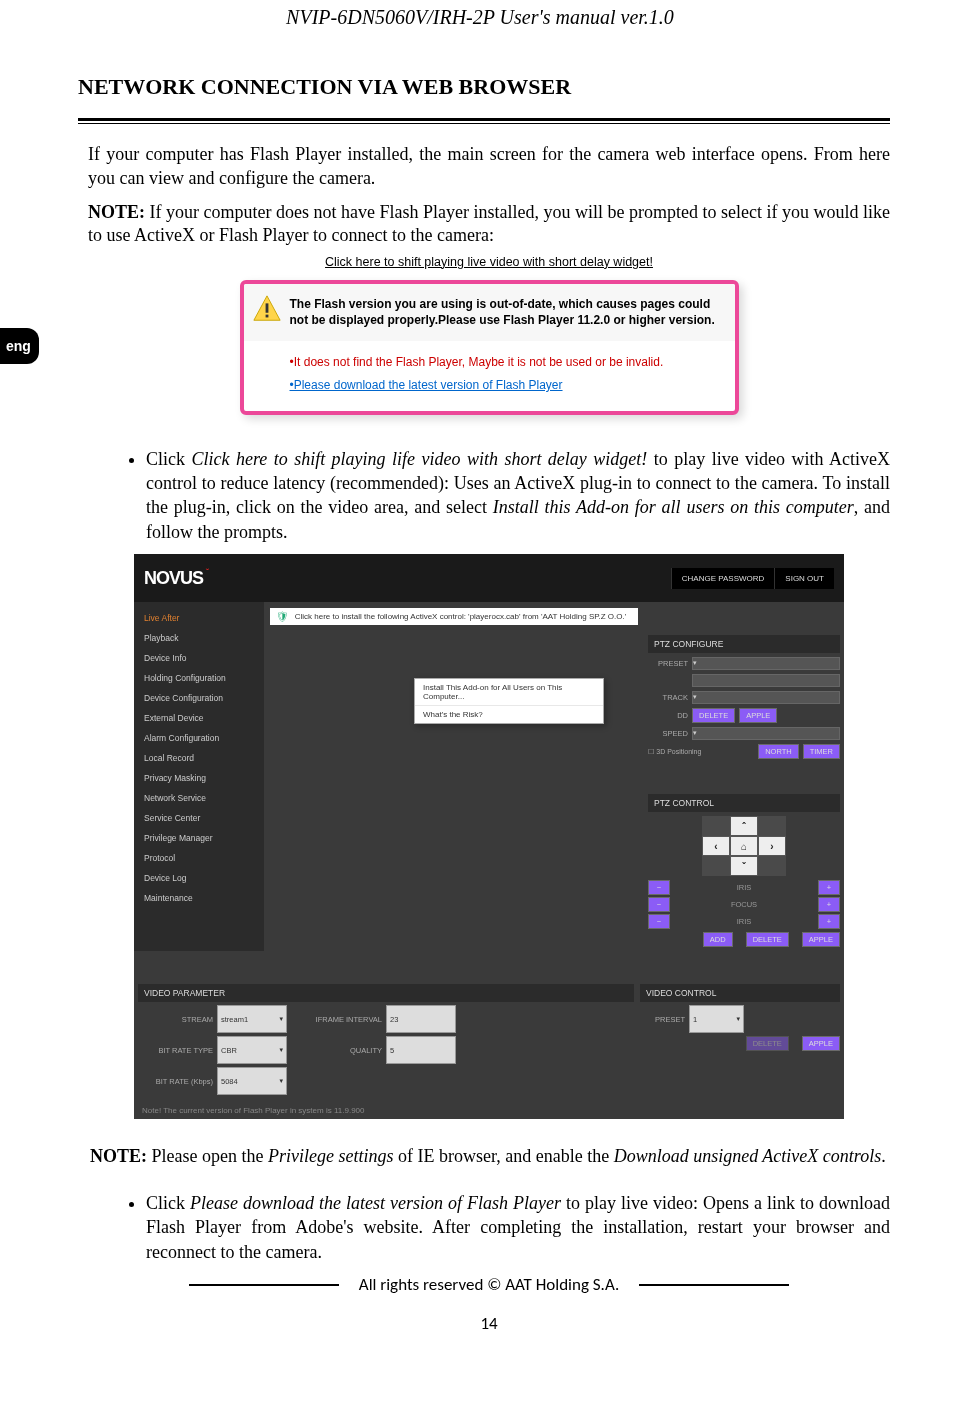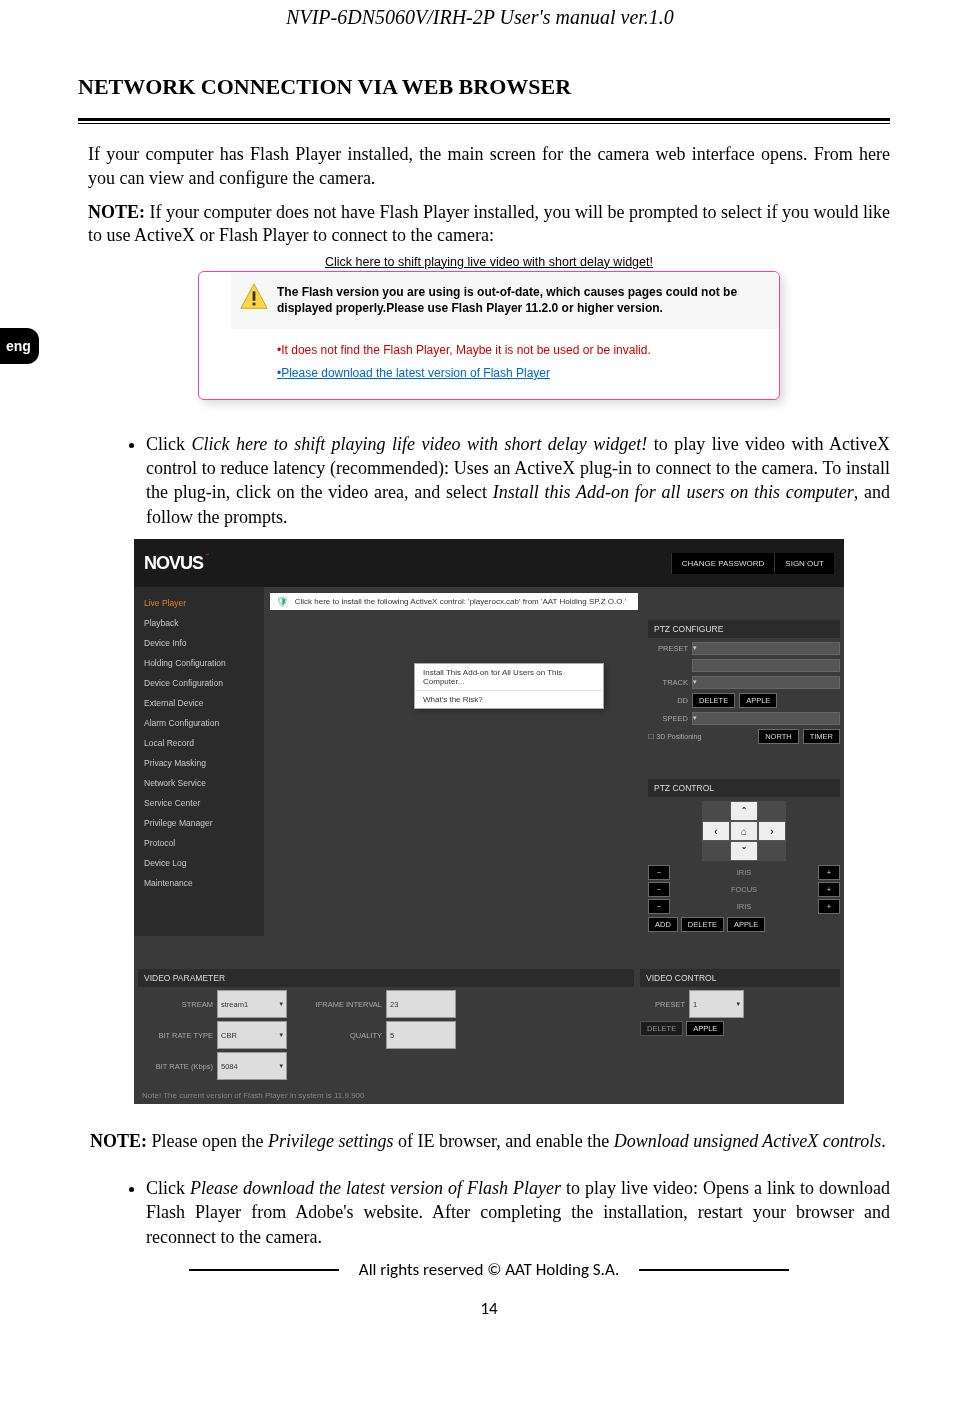--- a/index.html
+++ b/index.html
@@ -45,34 +45,33 @@
     border-radius: 0 12px 12px 0;
     padding: 10px 8px 10px 6px;
     font-family: Arial, sans-serif;
     font-size: 14px; font-weight: bold;
   }
   .shift-link {
     text-align: center;
     font-family: Arial, sans-serif;
     font-size: 12.5px;
     text-decoration: underline;
-    margin: 8px 0 2px;
+    margin: 8px 0 11px;
   }
   
   .flash-box {
-    width: 582px;
+    width: 499px;
     margin: 0 auto 32px;
-    border: 1px solid #ec4899;
+    border: 4px solid #ec4899;
     border-radius: 6px;
     background: #fff;
     font-family: Arial, sans-serif;
     font-size: 12px;
     box-shadow: 4px 4px 10px rgba(0,0,0,.15);
     overflow: hidden;
-    padding-left: 32px;
   }
   .flash-top {
     background: #f7f7f7;
     padding: 12px 12px 12px 46px;
     position: relative;
     line-height: 1.4;
     font-weight: bold;
   }
   .flash-top .warn-icon {
     position: absolute; left: 8px; top: 10px;
@@ -132,28 +131,28 @@
     box-shadow: 2px 2px 6px rgba(0,0,0,.3);
   }
   .context-menu div { padding: 4px 8px; border-bottom: 1px solid #e8e8e8; }
   .context-menu div:last-child { border-bottom: none; }
   .cam-right { width: 200px; background: #3a3a3a; padding: 4px; }
   .panel-title { background: #2b2b2b; padding: 4px 6px; font-size: 8.5px; color: #ddd; margin-top: 29px; }
   .ptz-grid { display: flex; flex-wrap: wrap; gap: 2px; padding: 4px 0; font-size: 8px; }
   .ptz-row { display: flex; align-items: center; gap: 4px; width: 100%; margin-bottom: 2px; }
   .ptz-label { width: 40px; text-align: right; color: #aaa; font-size: 7.5px; }
   .ptz-field { flex: 1; height: 13px; background: #555; border: 1px solid #666; }
-  .mini-btn { background: #000000; color: #ddd; font-size: 7.5px; padding: 2px 6px; text-align: center; border: 1px solid #6a6a6a; }
+  .mini-btn { background: #8b5cf6; color: #ddd; font-size: 7.5px; padding: 2px 6px; text-align: center; border: 1px solid #6a6a6a; }
   .dpad { display: grid; grid-template-columns: repeat(3, 28px); grid-template-rows: repeat(3, 20px); gap: 0; margin: 4px auto; width: 84px; background: #4a4a4a; }
   .dpad div { display: flex; align-items: center; justify-content: center; border: 1px solid #555; color: #222; font-size: 10px; font-weight: bold; background:#eee; }
   .dpad .blank { background: #4a4a4a; border: none; }
   .zoomrow { display: flex; align-items: center; margin: 2px 0; }
   .zoomrow .mini-btn { flex: 0 0 22px; }
   .zoomrow .zlabel { flex: 1; text-align: center; color: #999; font-size: 7.5px; }
-  .small-line { display:flex; gap:3px; justify-content:flex-start; margin-top:3px; }
+  .small-line { display:flex; gap:13px; justify-content:flex-end; margin-top:3px; }
   .cam-bottom { display: flex; background: #3a3a3a; padding: 4px; gap: 6px; }
   .vp-panel { flex: 1; }
   .vp-row { display: flex; align-items: center; gap: 4px; margin: 3px 0; }
   .vp-label { width: 75px; text-align: right; font-size: 7.5px; color: #aaa; }
   .vp-field { width: 70px; height: 28px; background: #ddd; color: #333; font-size: 7.5px; padding: 0 3px; display:flex; align-items:center; border:1px solid #999; }
   .vp-drop::after { content: "▾"; margin-left: auto; font-size:7px; }
   .footer-note { font-size: 8px; color: #888; padding: 4px 8px; }
   .note-para { margin: 12px 2px 22px; text-align: justify; line-height: 1.45; }
   .hr-short-wrap { display:flex; align-items:center; justify-content:center; gap:20px; margin-top:6px; }
   .hr-short { height:2px; background:#000; flex:0 0 150px; }
@@ -206,21 +205,21 @@
         <span class="logo-text">N<span class="o">O</span>VUS</span>
           <span class="logo-swoosh">˘</span>
       </div>
       <div class="hdr-btns">
         <div class="hdr-btn">CHANGE PASSWORD</div>
         <div class="hdr-btn">SIGN OUT</div>
       </div>
     </div>
     <div class="cam-body">
       <div class="cam-side">
-        <div class="side-item active">Live Player</div>
+        <div class="side-item active">Live After</div>
         <div class="side-item">Playback</div>
         <div class="side-item">Device Info</div>
         <div class="side-item">Holding Configuration</div>
         <div class="side-item">Device Configuration</div>
         <div class="side-item">External Device</div>
         <div class="side-item">Alarm Configuration</div>
         <div class="side-item">Local Record</div>
         <div class="side-item">Privacy Masking</div>
         <div class="side-item">Network Service</div>
         <div class="side-item">Service Center</div>

